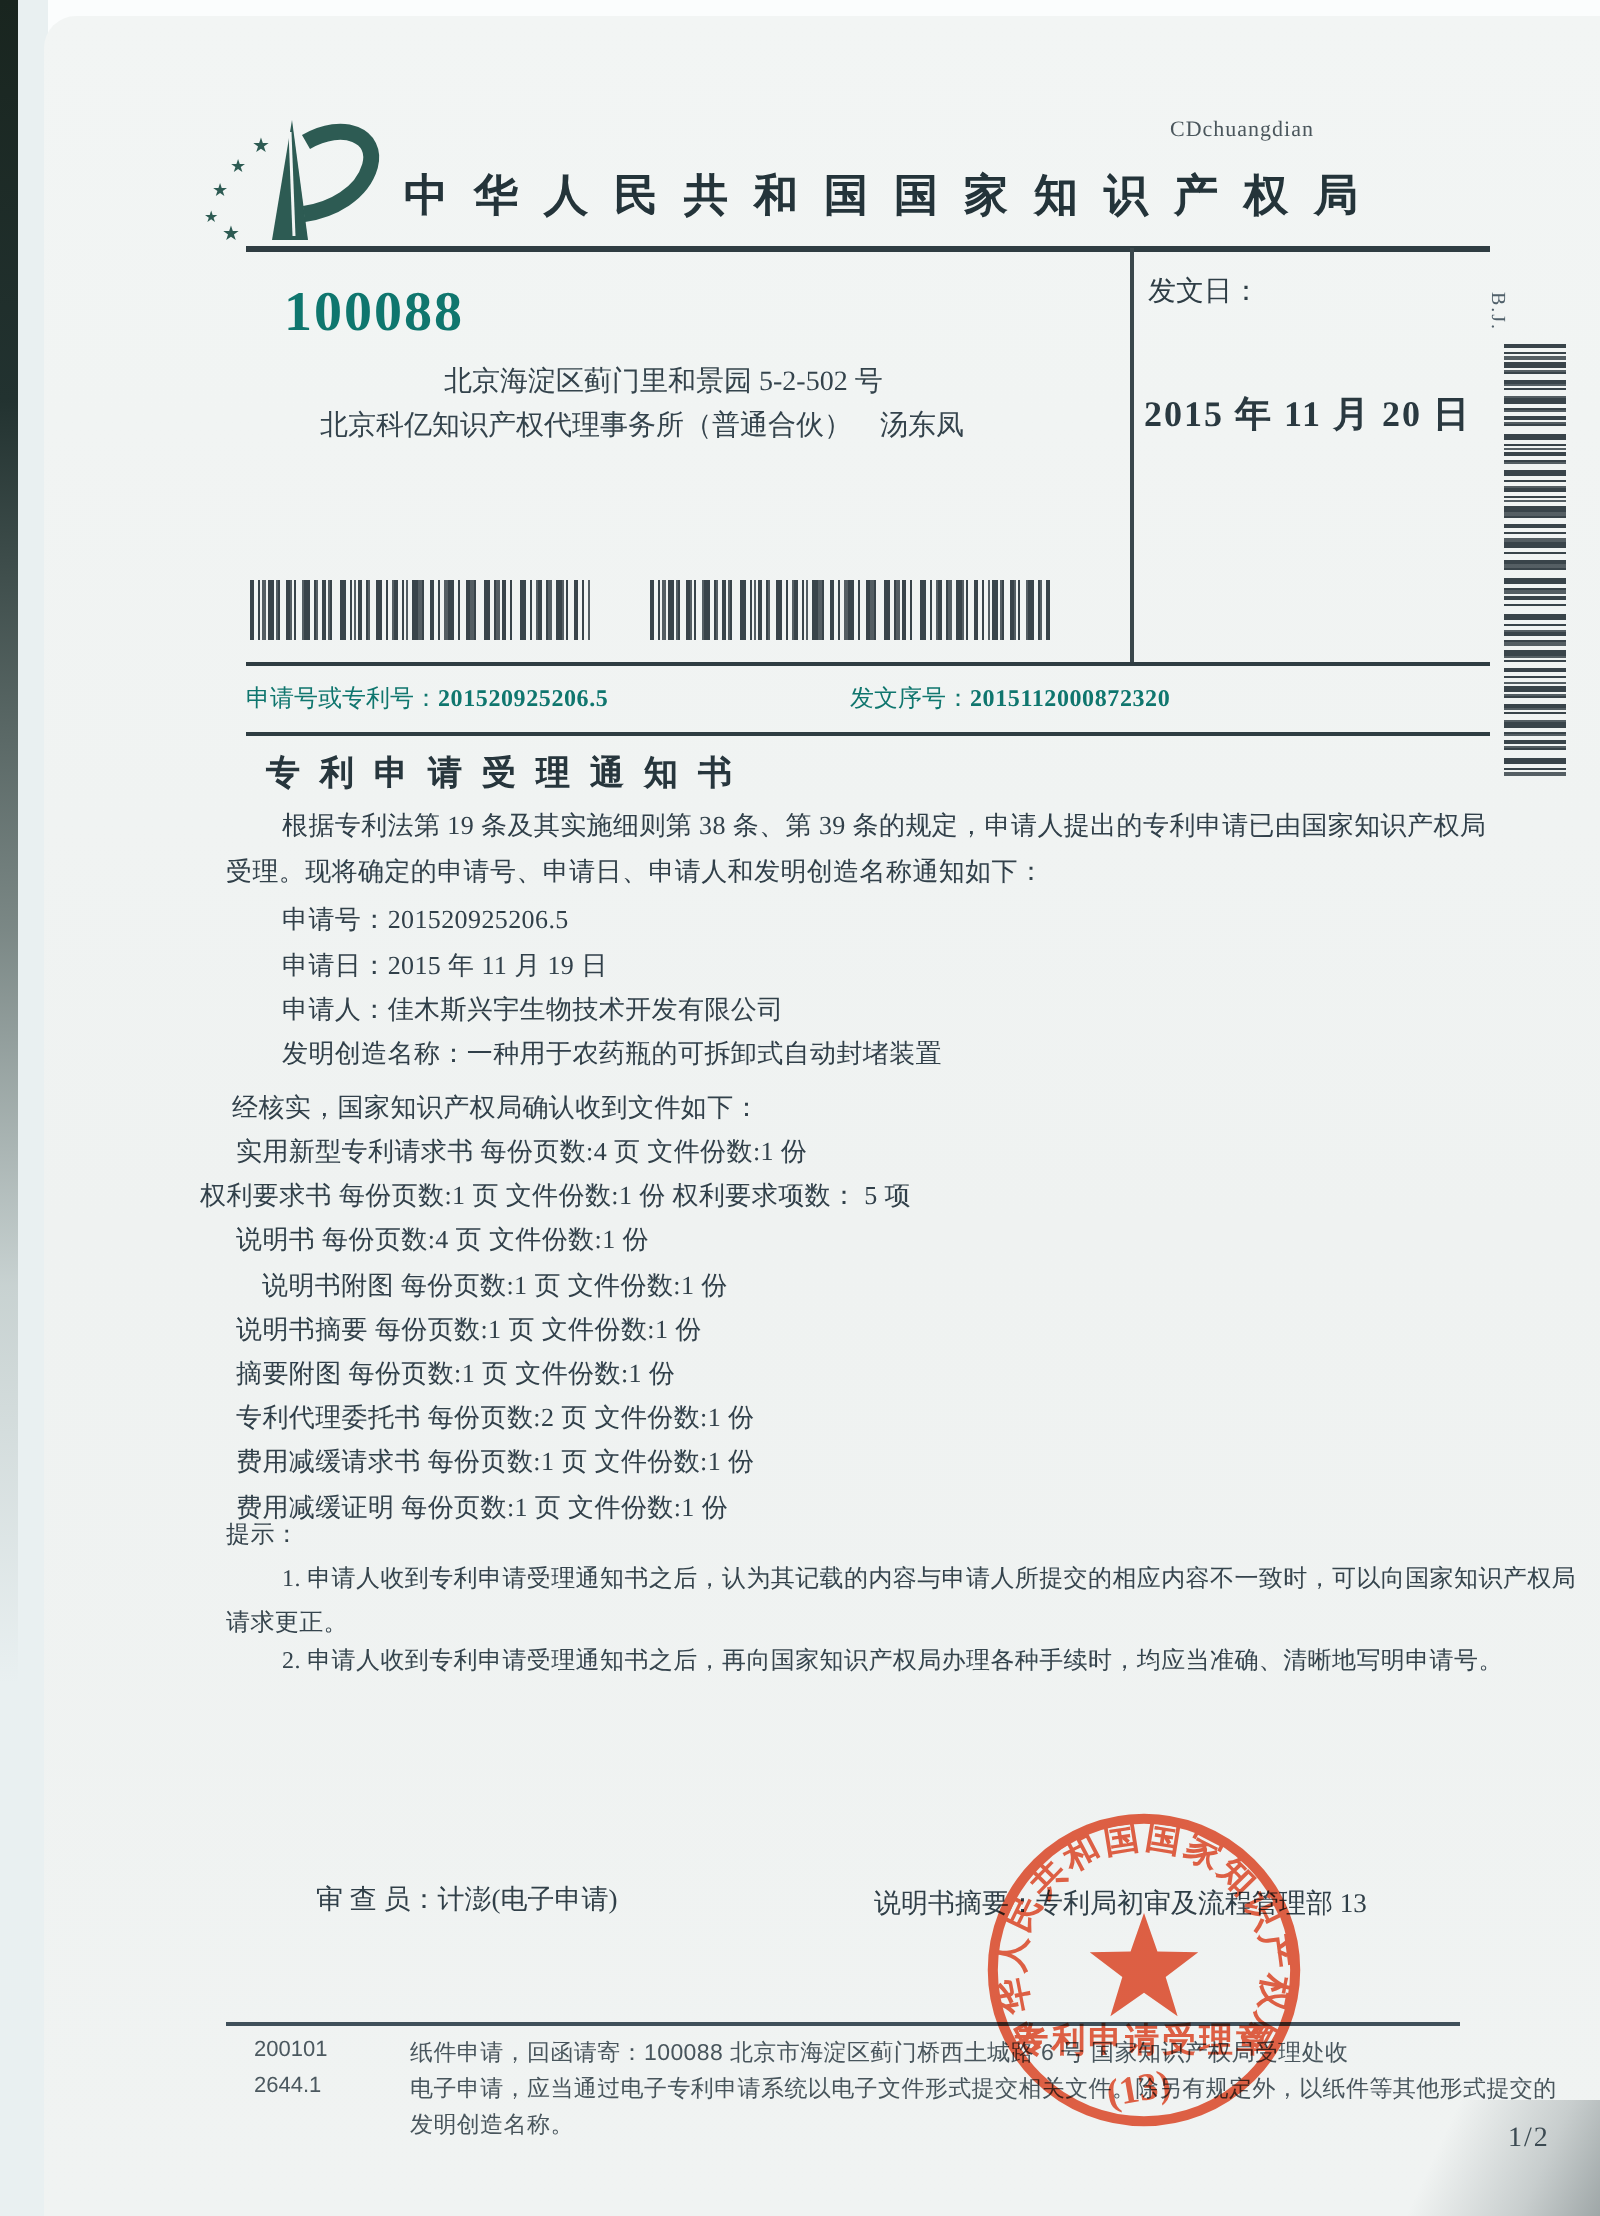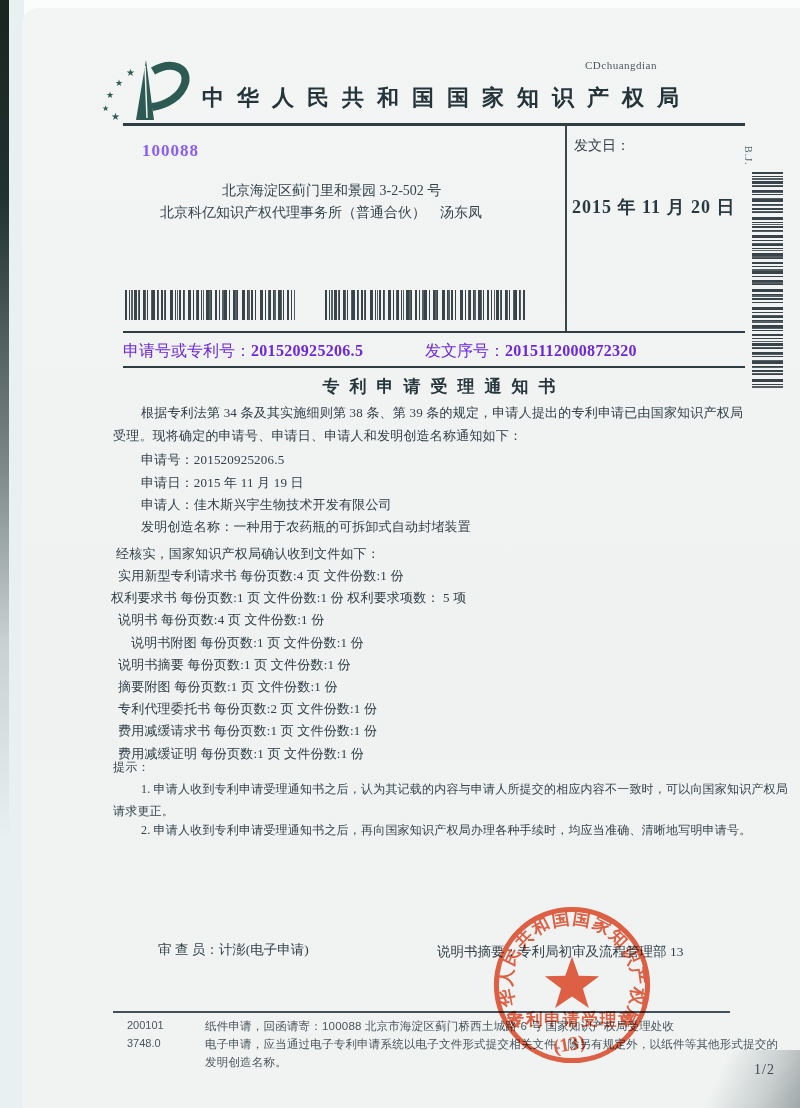--- a/index.html
+++ b/index.html
@@ -16,36 +16,36 @@
   .paper{position:absolute;left:22px;top:8px;width:778px;height:1100px;
     background:linear-gradient(180deg,#f2f5f4 0%,#eff2f1 55%,#f0f3f2 100%);
     border-top-left-radius:16px;}
   .corner-shadow{position:absolute;right:0;bottom:0;width:175px;height:58px;
     background:linear-gradient(115deg,rgba(0,0,0,0) 52%,rgba(125,136,138,.35) 80%,rgba(92,104,106,.55) 100%);}
   
   .rule{position:absolute;background:#2f3d42;}
   .office-name{left:123px;top:83px;width:622px;text-align:center;font-size:22px;font-weight:700;
     letter-spacing:13px;padding-left:13px;color:#24343a;}
   .scan-code{left:585px;top:59px;font-size:11px;color:#4a565c;letter-spacing:.5px;}
-  .postal{left:142px;top:141px;font-size:17px;font-weight:700;color:#8b5cf6;letter-spacing:1px;}
+  .postal{left:142px;top:141px;font-size:28px;font-weight:700;color:#0f766e;letter-spacing:1px;}
   .addr{font-size:14px;color:#34434c;}
   .issue-label{left:574px;top:137px;font-size:14px;color:#2f3e46;}
   .issue-date{left:572px;top:195px;font-size:18px;font-weight:600;color:#2a3940;letter-spacing:1px;}
   .barcode-h{position:absolute;height:30px;
     background-image:
       repeating-linear-gradient(90deg,#39444a 0 2px,rgba(0,0,0,0) 2px 4px,#39444a 4px 5px,rgba(0,0,0,0) 5px 9px,#39444a 9px 12px,rgba(0,0,0,0) 12px 14px,#39444a 14px 15px,rgba(0,0,0,0) 15px 18px),
       repeating-linear-gradient(90deg,rgba(57,68,74,.85) 0 1px,rgba(0,0,0,0) 1px 6px,rgba(57,68,74,.85) 6px 8px,rgba(0,0,0,0) 8px 13px);}
   .barcode-v{position:absolute;width:31px;
     background-image:
       repeating-linear-gradient(180deg,#39444a 0 2px,rgba(0,0,0,0) 2px 4px,#39444a 4px 5px,rgba(0,0,0,0) 5px 9px,#39444a 9px 12px,rgba(0,0,0,0) 12px 14px,#39444a 14px 15px,rgba(0,0,0,0) 15px 18px),
       repeating-linear-gradient(180deg,rgba(57,68,74,.85) 0 1px,rgba(0,0,0,0) 1px 6px,rgba(57,68,74,.85) 6px 8px,rgba(0,0,0,0) 8px 13px);}
   .side-label{left:754px;top:146px;font-size:10px;color:#50606a;transform:rotate(90deg);transform-origin:left top;letter-spacing:1px;}
-  .ref-line{font-size:16px;color:#6d28d9;}
+  .ref-line{font-size:12px;color:#0f766e;}
   .ref-line b{font-weight:700;letter-spacing:.3px;}
-  .notice-title{left:123px;top:375px;width:622px;text-align:center;font-size:17px;font-weight:700;
+  .notice-title{left:123px;top:375px;width:622px;font-size:17px;font-weight:700;
     letter-spacing:10px;padding-left:10px;color:#27363d;}
   .body-line{font-size:13px;color:#31404a;letter-spacing:.2px;line-height:17px;}
   .tip-line{font-size:12px;color:#35444d;letter-spacing:.2px;}
   .sign-line{font-size:13.5px;color:#303f48;}
   .footer-code{font-size:11px;color:#4b585f;font-family:"Liberation Sans","DejaVu Sans",sans-serif;}
   .footer-line{font-size:11.5px;color:#48555c;font-family:"Liberation Sans","DejaVu Sans",sans-serif;letter-spacing:.2px;}
   .page-num{left:754px;top:1062px;font-size:14px;color:#3c4a52;letter-spacing:1px;}
   .stamp{position:absolute;left:488px;top:900px;width:168px;height:170px;opacity:.88;mix-blend-mode:multiply;}
   .logo{position:absolute;left:96px;top:58px;width:100px;height:66px;}
 </style>
@@ -68,21 +68,21 @@
   </g>
   <line x1="49" y1="8" x2="51" y2="60" stroke="#f1f4f3" stroke-width="1.5"></line>
   <path d="M 57 13 C 76 2, 93 10, 89 25 C 85 39, 70 47, 56 49" fill="none" stroke="#2d5b53" stroke-width="8"></path>
 </svg>
 
 <div class="abs scan-code">CDchuangdian</div>
 <div class="abs office-name">中华人民共和国国家知识产权局</div>
 <div class="rule" style="left:123px;top:123px;width:622px;height:2.5px;"></div>
 
 <div class="abs postal">100088</div>
-<div class="abs addr" style="left:222px;top:182px;">北京海淀区蓟门里和景园 3-2-502 号</div>
+<div class="abs addr" style="left:222px;top:182px;">北京海淀区蓟门里和景园 5-2-502 号</div>
 <div class="abs addr" style="left:160px;top:204px;">北京科亿知识产权代理事务所（普通合伙）　汤东凤</div>
 
 <div class="rule" style="left:565px;top:124px;width:1.5px;height:208px;background:#3a474c;"></div>
 <div class="abs issue-label">发文日：</div>
 <div class="abs issue-date">2015 年 11 月 20 日</div>
 
 <div class="barcode-h" style="left:125px;top:290px;width:170px;"></div>
 <div class="barcode-h" style="left:325px;top:290px;width:200px;"></div>
 
 <div class="abs side-label">B.J.</div>
@@ -92,39 +92,39 @@
 <div class="abs ref-line" style="left:123px;top:341px;">
   <span>申请号或专利号：</span><b>201520925206.5</b>
 </div>
 <div class="abs ref-line" style="left:425px;top:341px;">
   <span>发文序号：</span><b>2015112000872320</b>
 </div>
 <div class="rule" style="left:123px;top:366px;width:622px;height:2px;"></div>
 
 <div class="abs notice-title">专利申请受理通知书</div>
 
-<div class="abs body-line" style="left:141px;top:404px;">根据专利法第 34 条及其实施细则第 38 条、第 39 条的规定，申请人提出的专利申请已由国家知识产权局</div>
+<div class="abs body-line" style="left:141px;top:404px;">根据专利法第 19 条及其实施细则第 38 条、第 39 条的规定，申请人提出的专利申请已由国家知识产权局</div>
 <div class="abs body-line" style="left:113px;top:427px;">受理。现将确定的申请号、申请日、申请人和发明创造名称通知如下：</div>
 
 <div class="abs body-line" style="left:141px;top:451px;">
   <span>申请号：</span><span>201520925206.5</span>
 </div>
 <div class="abs body-line" style="left:141px;top:474px;">
   <span>申请日：</span><span>2015 年 11 月 19 日</span>
 </div>
 <div class="abs body-line" style="left:141px;top:496px;">
   <span>申请人：</span><span>佳木斯兴宇生物技术开发有限公司</span>
 </div>
 <div class="abs body-line" style="left:141px;top:518px;">
   <span>发明创造名称：</span><span>一种用于农药瓶的可拆卸式自动封堵装置</span>
 </div>
 
 <div class="abs body-line" style="left:116px;top:545px;">经核实，国家知识产权局确认收到文件如下：</div>
 <div class="abs body-line" style="left:118px;top:567px;">实用新型专利请求书 每份页数:4 页 文件份数:1 份</div>
-<div class="abs body-line" style="left:111px;top:589px;text-align:center;">权利要求书 每份页数:1 页 文件份数:1 份 权利要求项数： 5 项</div>
+<div class="abs body-line" style="left:100px;top:589px;text-align:center;">权利要求书 每份页数:1 页 文件份数:1 份 权利要求项数： 5 项</div>
 <div class="abs body-line" style="left:118px;top:611px;">说明书 每份页数:4 页 文件份数:1 份</div>
 <div class="abs body-line" style="left:131px;top:634px;">说明书附图 每份页数:1 页 文件份数:1 份</div>
 <div class="abs body-line" style="left:118px;top:656px;">说明书摘要 每份页数:1 页 文件份数:1 份</div>
 <div class="abs body-line" style="left:118px;top:678px;">摘要附图 每份页数:1 页 文件份数:1 份</div>
 <div class="abs body-line" style="left:118px;top:700px;">专利代理委托书 每份页数:2 页 文件份数:1 份</div>
 <div class="abs body-line" style="left:118px;top:722px;">费用减缓请求书 每份页数:1 页 文件份数:1 份</div>
 <div class="abs body-line" style="left:118px;top:745px;">费用减缓证明 每份页数:1 页 文件份数:1 份</div>
 
 <div class="abs tip-line" style="left:113px;top:759px;">提示：</div>
 <div class="abs tip-line" style="left:141px;top:781px;">1. 申请人收到专利申请受理通知书之后，认为其记载的内容与申请人所提交的相应内容不一致时，可以向国家知识产权局</div>
@@ -133,21 +133,21 @@
 
 <div class="abs sign-line" style="left:158px;top:941px;">
   <span>审 查 员：</span><span>计澎(电子申请)</span>
 </div>
 <div class="abs sign-line" style="left:437px;top:943px;">
   <span>说明书摘要：</span><span>专利局初审及流程管理部 13</span>
 </div>
 
 <div class="rule" style="left:113px;top:1011px;width:617px;height:1.5px;background:#40505a;"></div>
 <div class="abs footer-code" style="left:127px;top:1019px;">200101</div>
-<div class="abs footer-code" style="left:127px;top:1037px;">3748.0</div>
+<div class="abs footer-code" style="left:127px;top:1037px;">2644.1</div>
 <div class="abs footer-line" style="left:205px;top:1019px;">纸件申请，回函请寄：100088 北京市海淀区蓟门桥西土城路 6 号 国家知识产权局受理处收</div>
 <div class="abs footer-line" style="left:205px;top:1037px;">电子申请，应当通过电子专利申请系统以电子文件形式提交相关文件。除另有规定外，以纸件等其他形式提交的</div>
 <div class="abs footer-line" style="left:205px;top:1055px;">发明创造名称。</div>
 <div class="abs page-num">1/2</div>
 
 <svg class="stamp" viewBox="0 0 200 200">
   <circle cx="100" cy="100" r="90" fill="none" stroke-width="6" stroke="#e94e2d"></circle>
   <path id="ringArc" d="M 41 141 A 72 72 0 1 1 159 141" fill="none"></path>
   <text font-size="21" font-weight="700" letter-spacing="2" font-family="Liberation Serif, DejaVu Serif, serif" fill="#e94e2d"><textPath href="#ringArc" startOffset="50%" text-anchor="middle">中华人民共和国国家知识产权局</textPath></text>
   <polygon points="100,66 108,89 132.3,89.5 112.9,104.2 120,127.5 100,113.6 80,127.5 87.1,104.2 67.7,89.5 92,89" fill="#e94e2d"></polygon>

